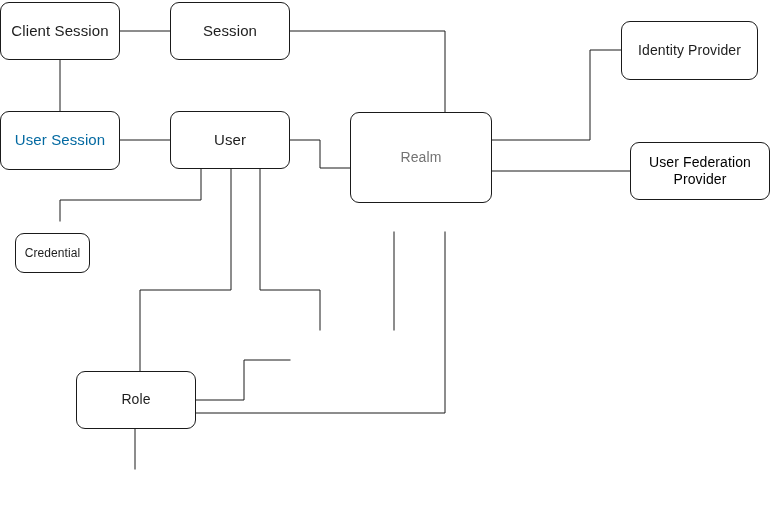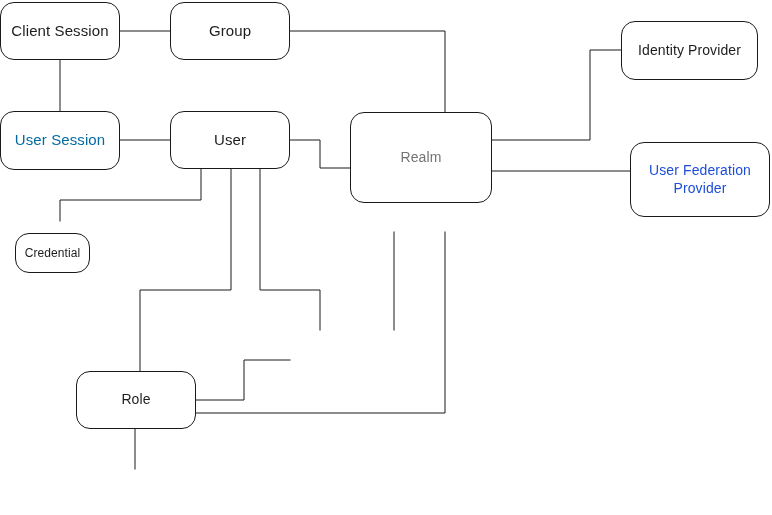--- a/index.html
+++ b/index.html
@@ -29,21 +29,21 @@
     position: absolute;
     left: 0;
     top: 0;
     width: 772px;
     height: 515px;
   }
   .node {
     position: absolute;
     box-sizing: border-box;
     border: 1px solid #1a1a1a;
-    border-radius: 14px;
+    border-radius: 9px;
     background: #ffffff;
     display: flex;
     align-items: center;
     justify-content: center;
     text-align: center;
     color: #1d1d1d;
     font-family: "Liberation Sans", sans-serif;
     line-height: 1.22;
     letter-spacing: 0.1px;
   }
@@ -77,35 +77,35 @@
       <polyline points="445,232 445,413 196,413" fill="none" stroke="#1a1a1a" stroke-width="1" stroke-linecap="square" stroke-linejoin="miter"></polyline>
       <polyline points="196,400 244,400 244,360 290,360" fill="none" stroke="#1a1a1a" stroke-width="1" stroke-linecap="square" stroke-linejoin="miter"></polyline>
       <polyline points="135,429 135,469" fill="none" stroke="#1a1a1a" stroke-width="1" stroke-linecap="square" stroke-linejoin="miter"></polyline>
     </svg>
 
   <div id="node-layer">
       <div class="node fs-15" style="left: 0px; top: 2px; width: 120px; height: 58px; border-color: rgb(26, 26, 26); color: rgb(29, 29, 29);">
         <span class="node-label">Client Session</span>
       </div>
       <div class="node fs-15" style="left: 170px; top: 2px; width: 120px; height: 58px; border-color: rgb(26, 26, 26); color: rgb(29, 29, 29);">
-        <span class="node-label">Group</span>
+        <span class="node-label">Session</span>
       </div>
       <div class="node fs-14" style="left: 621px; top: 21px; width: 137px; height: 59px; border-color: rgb(26, 26, 26); color: rgb(29, 29, 29);">
         <span class="node-label">Identity Provider</span>
       </div>
       <div class="node fs-15" style="left: 0px; top: 111px; width: 120px; height: 59px; border-color: rgb(26, 26, 26); color: #0369a1;">
         <span class="node-label">User Session</span>
       </div>
       <div class="node fs-15" style="left: 170px; top: 111px; width: 120px; height: 58px; border-color: rgb(26, 26, 26); color: rgb(29, 29, 29);">
         <span class="node-label">User</span>
       </div>
       <div class="node fs-14" style="left: 350px; top: 112px; width: 142px; height: 91px; border-color: rgb(26, 26, 26); color: #737373;">
         <span class="node-label">Realm</span>
       </div>
-      <div class="node fs-14" style="left: 630px; top: 142px; width: 140px; height: 75px; border-color: rgb(26, 26, 26); color: #1d4ed8;">
+      <div class="node fs-14" style="left: 630px; top: 142px; width: 140px; height: 58px; border-color: rgb(26, 26, 26); color: #000000;">
         <span class="node-label">User Federation
 Provider</span>
       </div>
       <div class="node fs-12" style="left: 15px; top: 221px; width: 75px; height: 40px; border-color: rgb(26, 26, 26); color: rgb(29, 29, 29);">
         <span class="node-label">Credential</span>
       </div>
       <div class="node fs-14" style="left: 76px; top: 371px; width: 120px; height: 58px; border-color: rgb(26, 26, 26); color: rgb(29, 29, 29);">
         <span class="node-label">Role</span>
       </div>
     </div>

